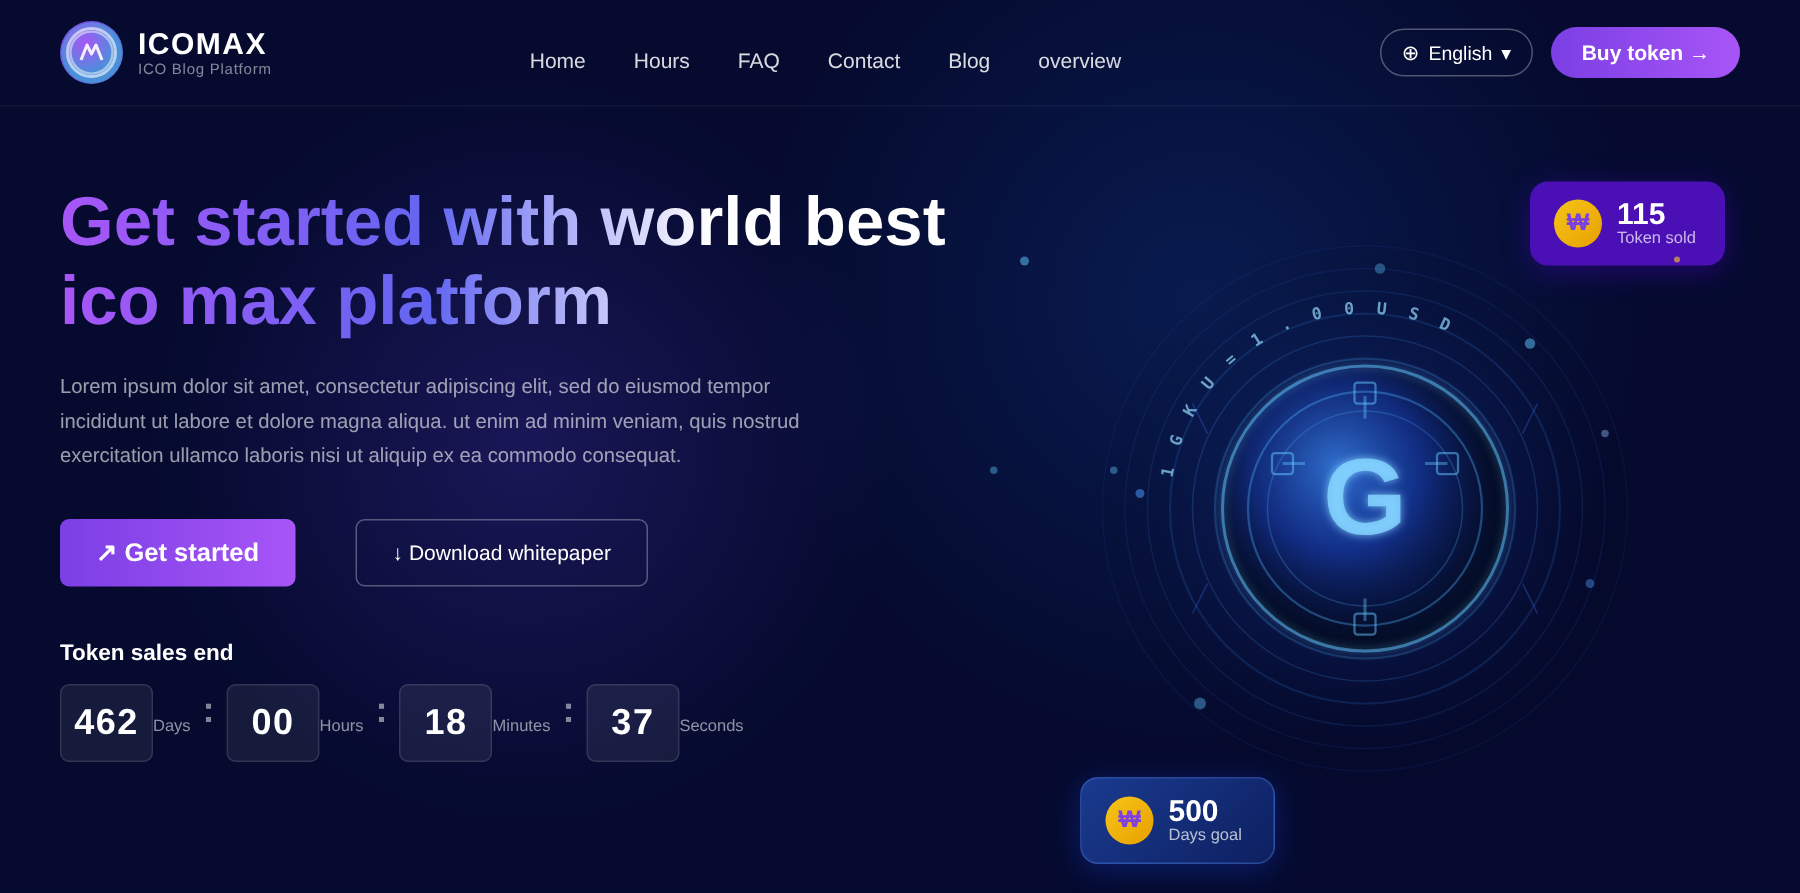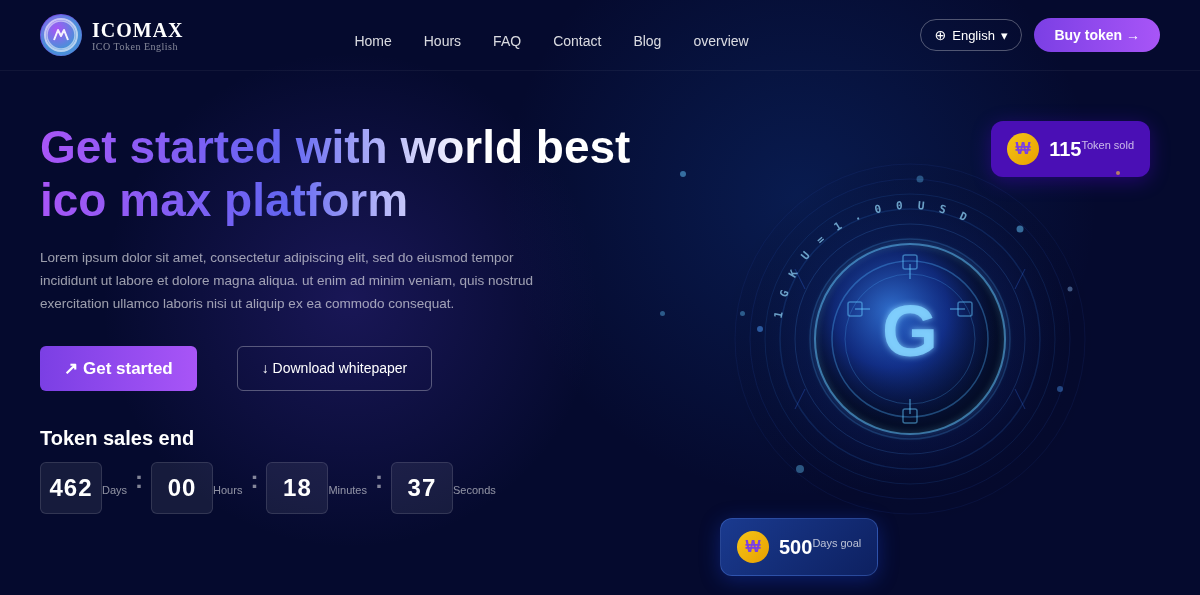--- a/index.html
+++ b/index.html
@@ -56,21 +56,21 @@
       position: relative;
       overflow: hidden;
     }
     .logo-icon::before {
       content: '';
       position: absolute;
       width: 30px; height: 30px;
       border: 2px solid rgba(255,255,255,0.6);
       border-radius: 50%;
     }
-    .logo-text-wrap { display: flex; flex-direction: column; font-family: Liberation Serif, serif; }
+    .logo-text-wrap { display: flex; flex-direction: column; }
     .logo-name {
       font-size: 20px;
       font-weight: 800;
       letter-spacing: 1px;
       color: #fff;
       line-height: 1.1;
     }
     .logo-sub {
       font-size: 10px;
       color: rgba(255,255,255,0.5);
@@ -176,21 +176,21 @@
       font-weight: 500;
       cursor: pointer;
       display: flex; align-items: center; gap: 6px; margin-left: 24px;
     }
 
     
     .token-sales {
       margin-top: 8px;
     }
     .token-sales-label {
-      font-size: 20px;
+      font-size: 15px;
       font-weight: 600;
       color: #fff;
       margin-bottom: 12px;
     }
     .countdown {
       display: flex;
       align-items: center;
       gap: 6px;
     }
     .countdown-item {
@@ -260,21 +260,21 @@
     .badge-coin-icon {
       width: 32px; height: 32px;
       border-radius: 50%;
       background: linear-gradient(135deg, #f5c518, #e8a000);
       display: flex; align-items: center; justify-content: center;
       font-size: 16px;
       font-weight: 900;
       color: #7b3fe4;
       flex-shrink: 0;
     }
-    .badge-info { display: flex; }
+    .badge-info { display: flex; flex-direction: column; }
     .badge-number {
       font-size: 20px;
       font-weight: 800;
       color: #fff;
       line-height: 1;
     }
     .badge-label {
       font-size: 11px;
       color: rgba(255,255,255,0.7);
     }
@@ -311,21 +311,21 @@
             <stop offset="0%" stop-color="#a855f7"></stop>
             <stop offset="100%" stop-color="#4a90d9"></stop>
           </radialGradient>
         </defs>
         <circle cx="21" cy="21" r="14" fill="none" stroke="rgba(255,255,255,0.5)" stroke-width="1.5"></circle>
         <path d="M14 26 L18 16 L21 22 L24 16 L28 26" stroke="rgba(255,255,255,0.9)" stroke-width="2" fill="none" stroke-linejoin="round"></path>
       </svg>
     </div>
     <div class="logo-text-wrap">
       <span class="logo-name">ICOMAX</span>
-      <span class="logo-sub">ICO Token English</span>
+      <span class="logo-sub">ICO Blog Platform</span>
     </div>
   </div>
 
   <ul class="nav-links">
     <li><a href="#">Home</a></li>
     <li><a href="#">Hours</a></li>
     <li><a href="#">FAQ</a></li>
     <li><a href="#">Contact</a></li>
     <li><a href="#">Blog</a></li>
     <li><a href="#">overview</a></li>

